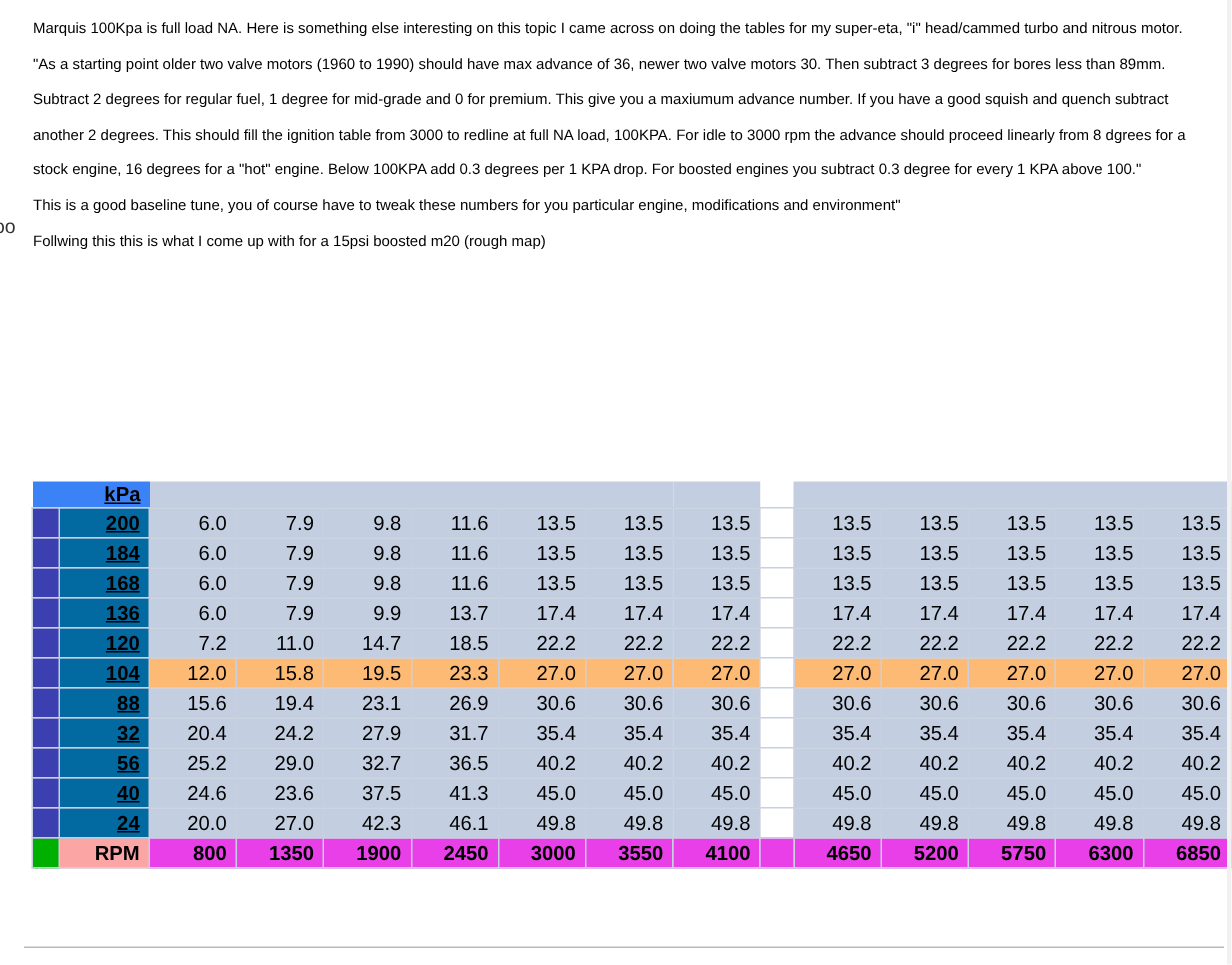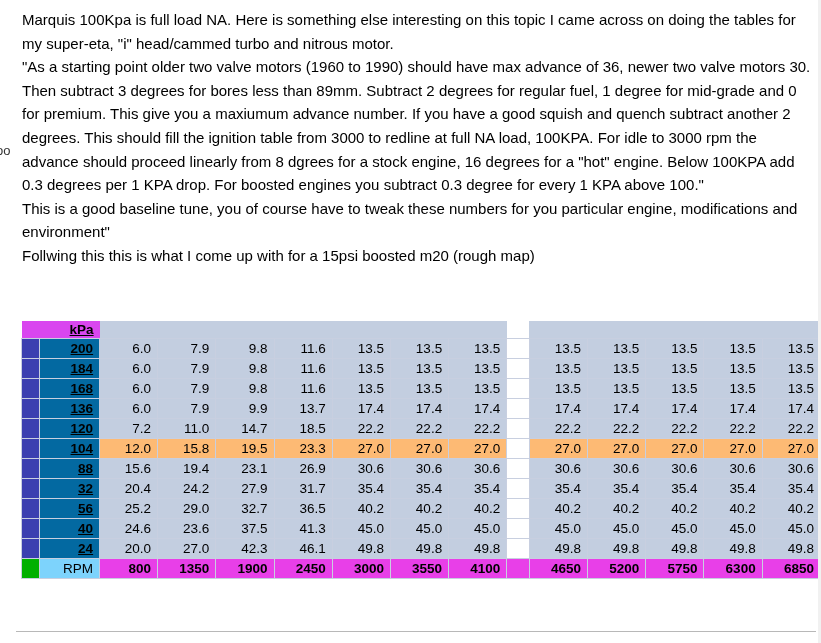--- a/index.html
+++ b/index.html
@@ -28,21 +28,21 @@
     top: 143px;
     font-size: 13px;
     color: #333;
     letter-spacing: 0px;
   }
   .body-text {
     position: absolute;
     left: 22px;
     top: 8px;
     width: 790px;
-    font-size: 15px;
+    font-size: 10px;
     line-height: 23.6px;
     color: #000000;
     font-family: "Liberation Sans", sans-serif;
   }
   .body-text p {
     margin: 0;
   }
   
   .table-wrap {
     position: absolute;
@@ -64,21 +64,21 @@
     border: 1px solid #c8cfe0;
     color: #000;
   }
   
   tr.hdr td {
     border: none;
     height: 17px;
     line-height: 17px;
   }
   td.kpa-label {
-    background: #d946ef;
+    background: #3b82f6;
     font-weight: bold;
     text-align: left;
     width: 48px;
     color: #000;
     border: none;
     padding-left: 3px;
     text-decoration: underline;
   }
   td.hdr-fill {
     background: #c3cee0;
@@ -103,22 +103,22 @@
   td.axis {
     background: #0369a1;
     font-weight: bold;
     width: 48px;
     text-align: right;
     border: 1px solid #b9c35e;
     padding-right: 6px;
     text-decoration: underline;
   }
   td.axis-rpm {
-    background: #7dd3fc;
-    font-weight: normal;
+    background: #fca5a5;
+    font-weight: bold;
     width: 48px;
     text-align: right;
     border: 1px solid #d030d0;
     padding-right: 6px;
   }
   td.val {
     background: #c3cee0;
     width: 46px;
   }
   td.val.hl {

